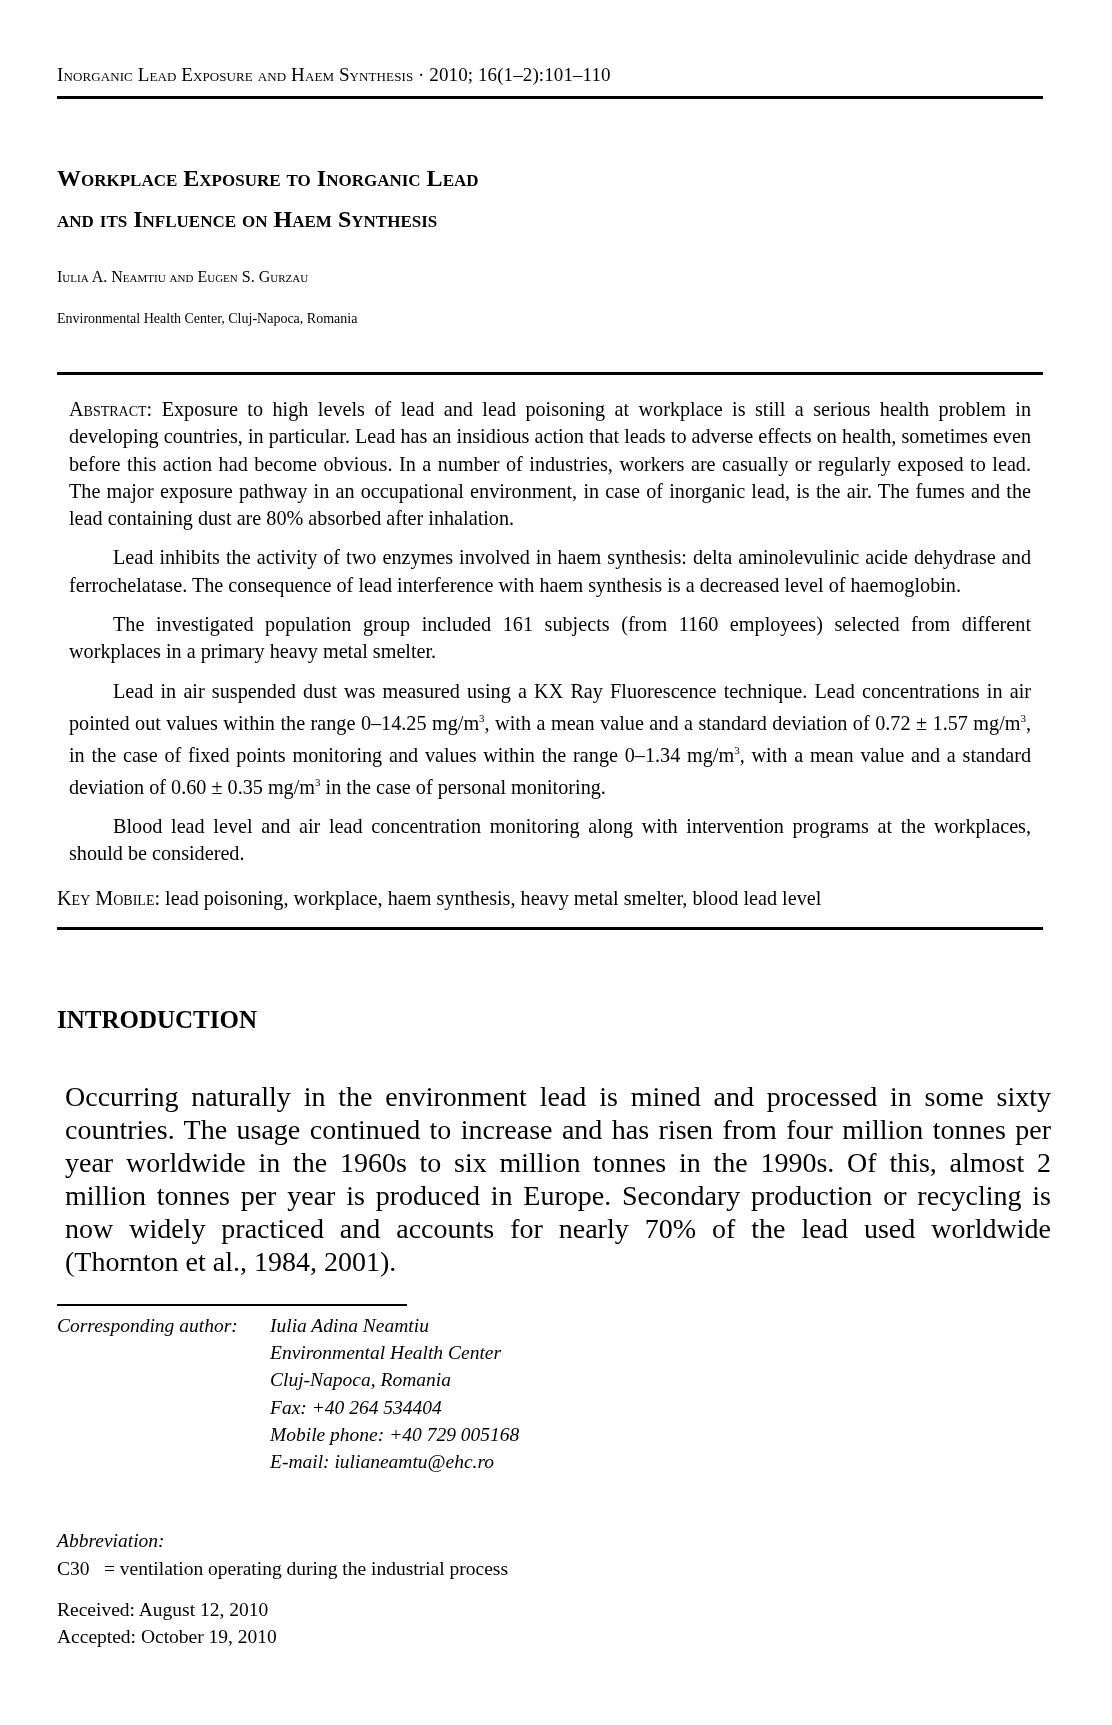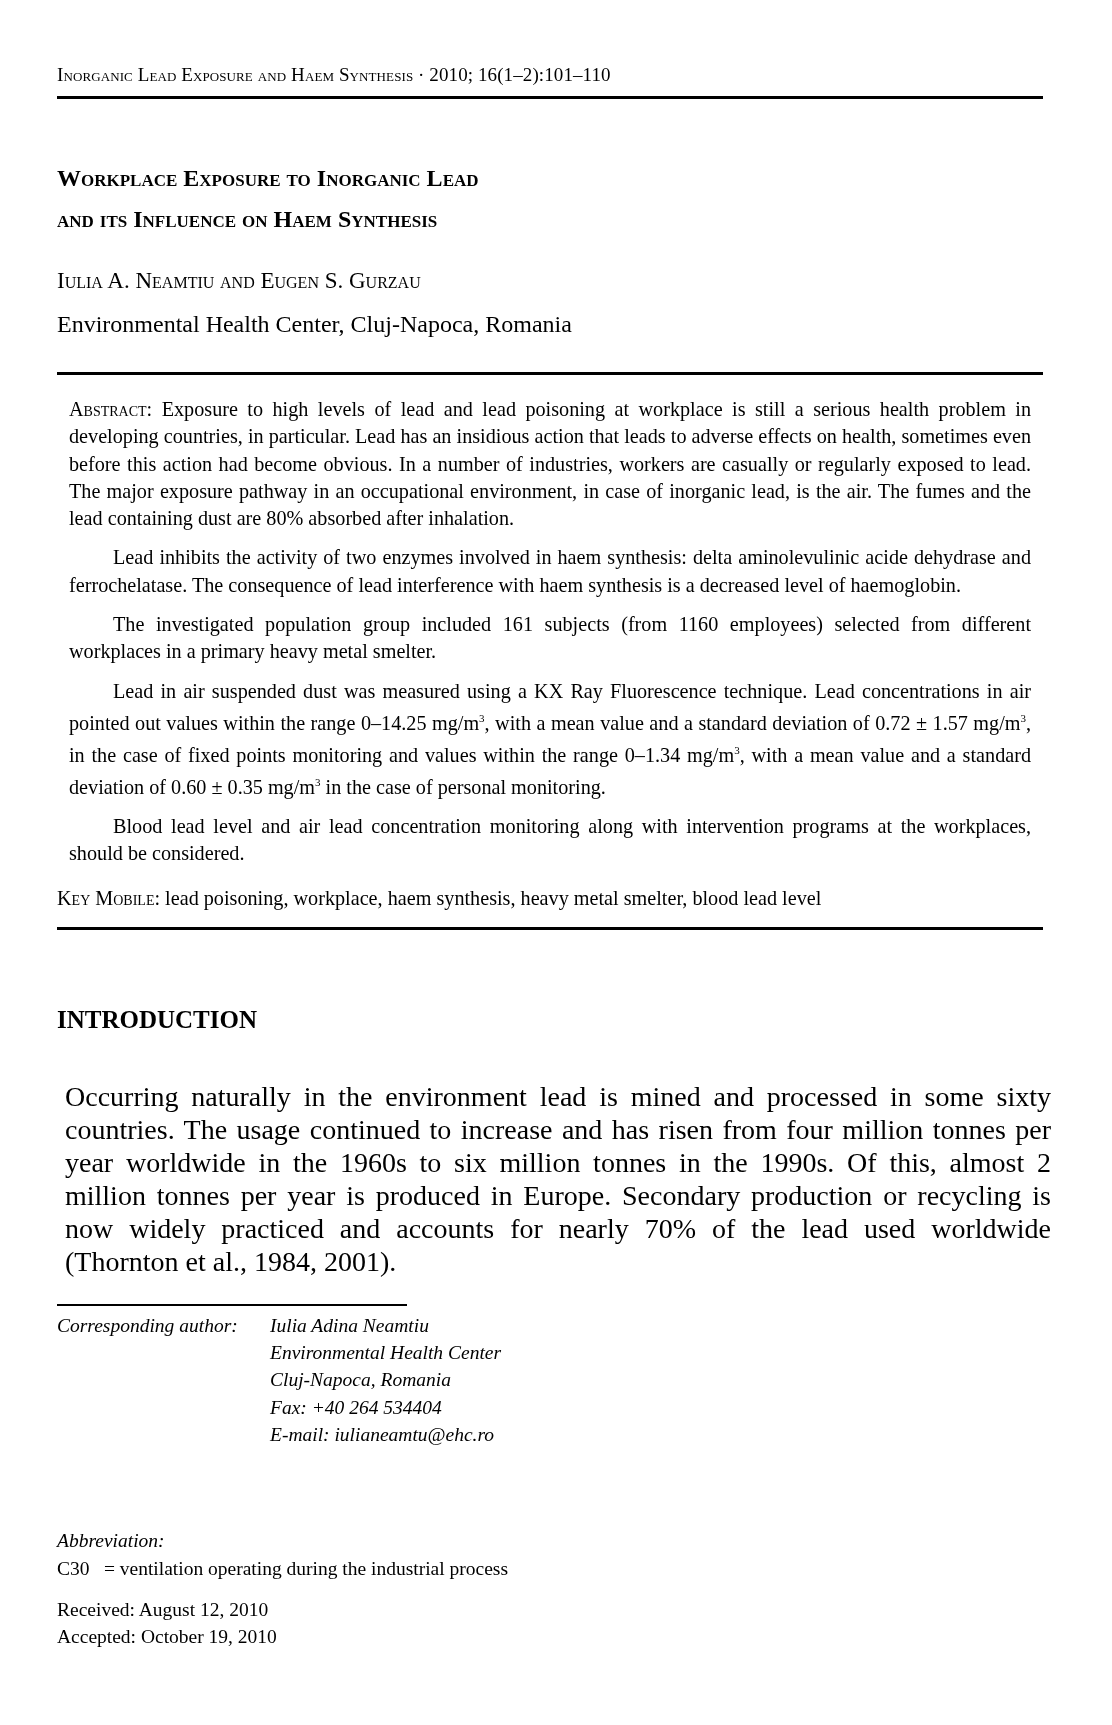--- a/index.html
+++ b/index.html
@@ -4,22 +4,22 @@
 <style>
   html, body { margin: 0; padding: 0; background: #ffffff; }
   body { width: 1112px; height: 1725px; position: relative; overflow: hidden; color: #000; font-family: "Liberation Serif", "DejaVu Serif", serif; }
   .page { position: absolute; left: 0; top: 0; width: 1112px; height: 1725px; border-radius: 22px; }
 
   .running-head { position: absolute; left: 57px; top: 64px; font-size: 19px; letter-spacing: 0.1px; white-space: nowrap; }
   .sc { font-variant: small-caps; }
   .rule-top { position: absolute; left: 57px; top: 96px; width: 986px; height: 3px; background: #000; }
 
   .title { position: absolute; left: 57px; top: 158px; font-size: 24px; font-weight: bold; line-height: 41px; font-variant: small-caps; white-space: nowrap; }
-  .authors { position: absolute; left: 57px; top: 268px; font-size: 23px; font-variant: small-caps; white-space: nowrap; text-align: center; }
-  .affil { position: absolute; left: 57px; top: 311px; font-size: 24px; white-space: nowrap; }
+  .authors { position: absolute; left: 57px; top: 268px; font-size: 16px; font-variant: small-caps; white-space: nowrap; text-align: center; }
+  .affil { position: absolute; left: 57px; top: 311px; font-size: 14px; white-space: nowrap; }
 
   .rule-abs-top { position: absolute; left: 57px; top: 372px; width: 986px; height: 3px; background: #000; }
   .abstract { position: absolute; left: 57px; top: 384px; width: 986px; font-size: 20.2px; line-height: 27.3px; text-align: justify; }
   .abstract p { margin: 12px; }
   .abstract p.indent { text-indent: 44px; }
   .abstract .lbl { font-variant: small-caps; }
   .keywords { position: absolute; left: 57px; top: 887px; font-size: 20.2px; white-space: nowrap; }
   .rule-abs-bot { position: absolute; left: 57px; top: 927px; width: 986px; height: 3px; background: #000; }
 
   .intro-h { position: absolute; left: 57px; top: 1006px; font-size: 25px; font-weight: bold; white-space: nowrap; }
@@ -77,20 +77,24 @@
     <div class="row">
         <span class="k"></span>
         <span class="v">Cluj-Napoca, Romania</span>
       </div>
     <div class="row">
         <span class="k"></span>
         <span class="v">Fax: +40 264 534404</span>
       </div>
     <div class="row">
         <span class="k"></span>
+        <span class="v">Mobile phone: +40 729 005168</span>
+      </div>
+    <div class="row">
+        <span class="k"></span>
         <span class="v">E-mail: iulianeamtu@ehc.ro</span>
       </div>
   </div>
   <div class="abbr-lbl">Abbreviation:</div>
   <div class="abbr-val"><span class="code">C30</span><span> = ventilation operating during the industrial process</span></div>
   <div class="dates">
     <div>Received: August 12, 2010</div>
     <div>Accepted: October 19, 2010</div>
   </div>
 

